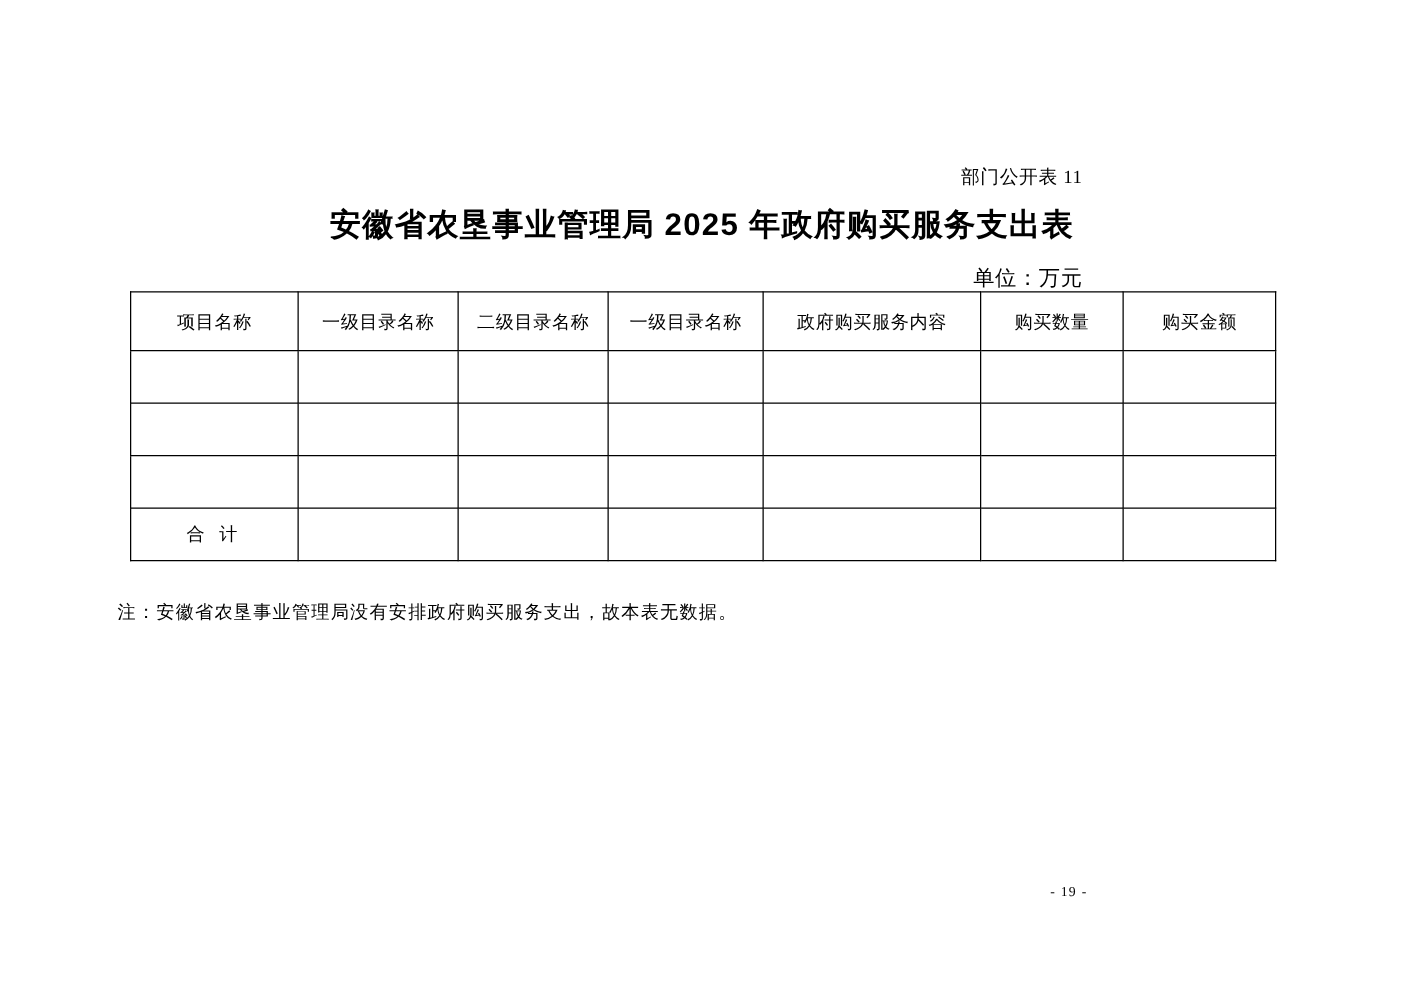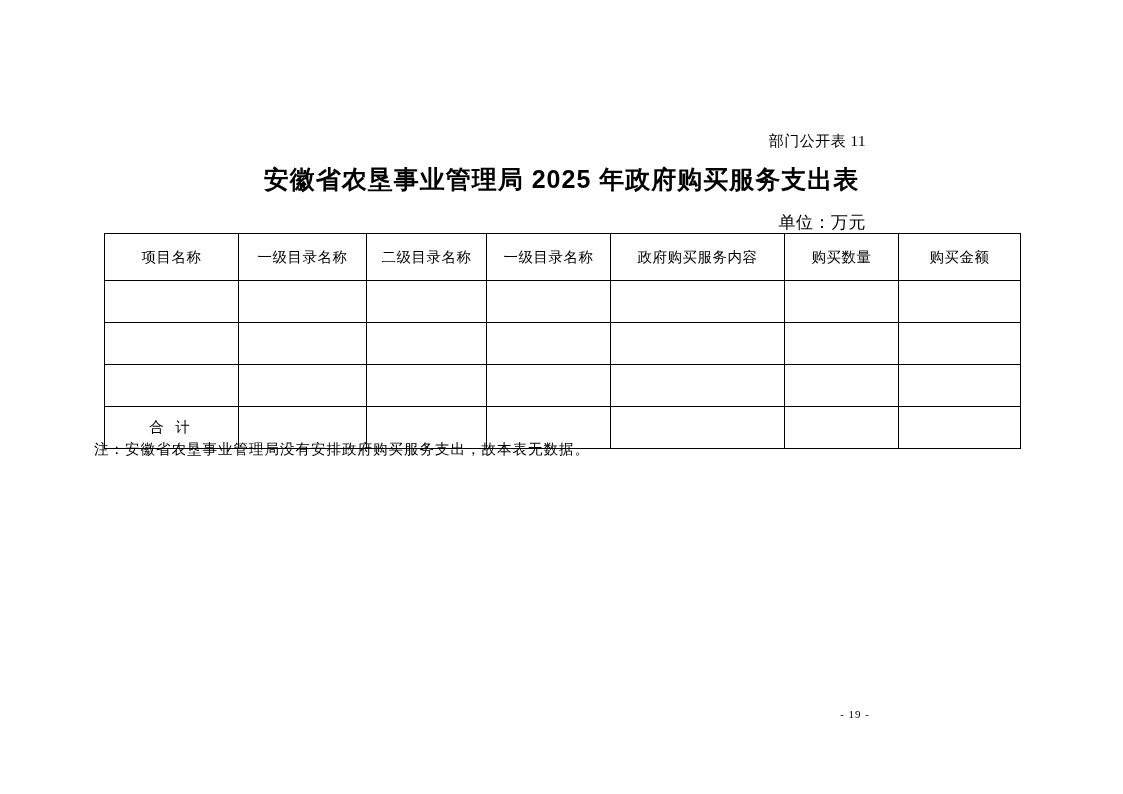--- a/index.html
+++ b/index.html
@@ -70,21 +70,21 @@
     letter-spacing: 0.5px;
   }
   table.main-table tbody td {
     height: 41px;
   }
   .total-cell {
     letter-spacing: 4px;
   }
   .note {
     position: absolute;
-    top: 440px;
+    top: 480px;
     left: 94px;
     font-size: 14.5px;
     font-family: "Liberation Serif", "DejaVu Serif", serif;
     letter-spacing: 1px;
     white-space: nowrap;
   }
   .page-number {
     position: absolute;
     bottom: 74px;
     right: 96px;

